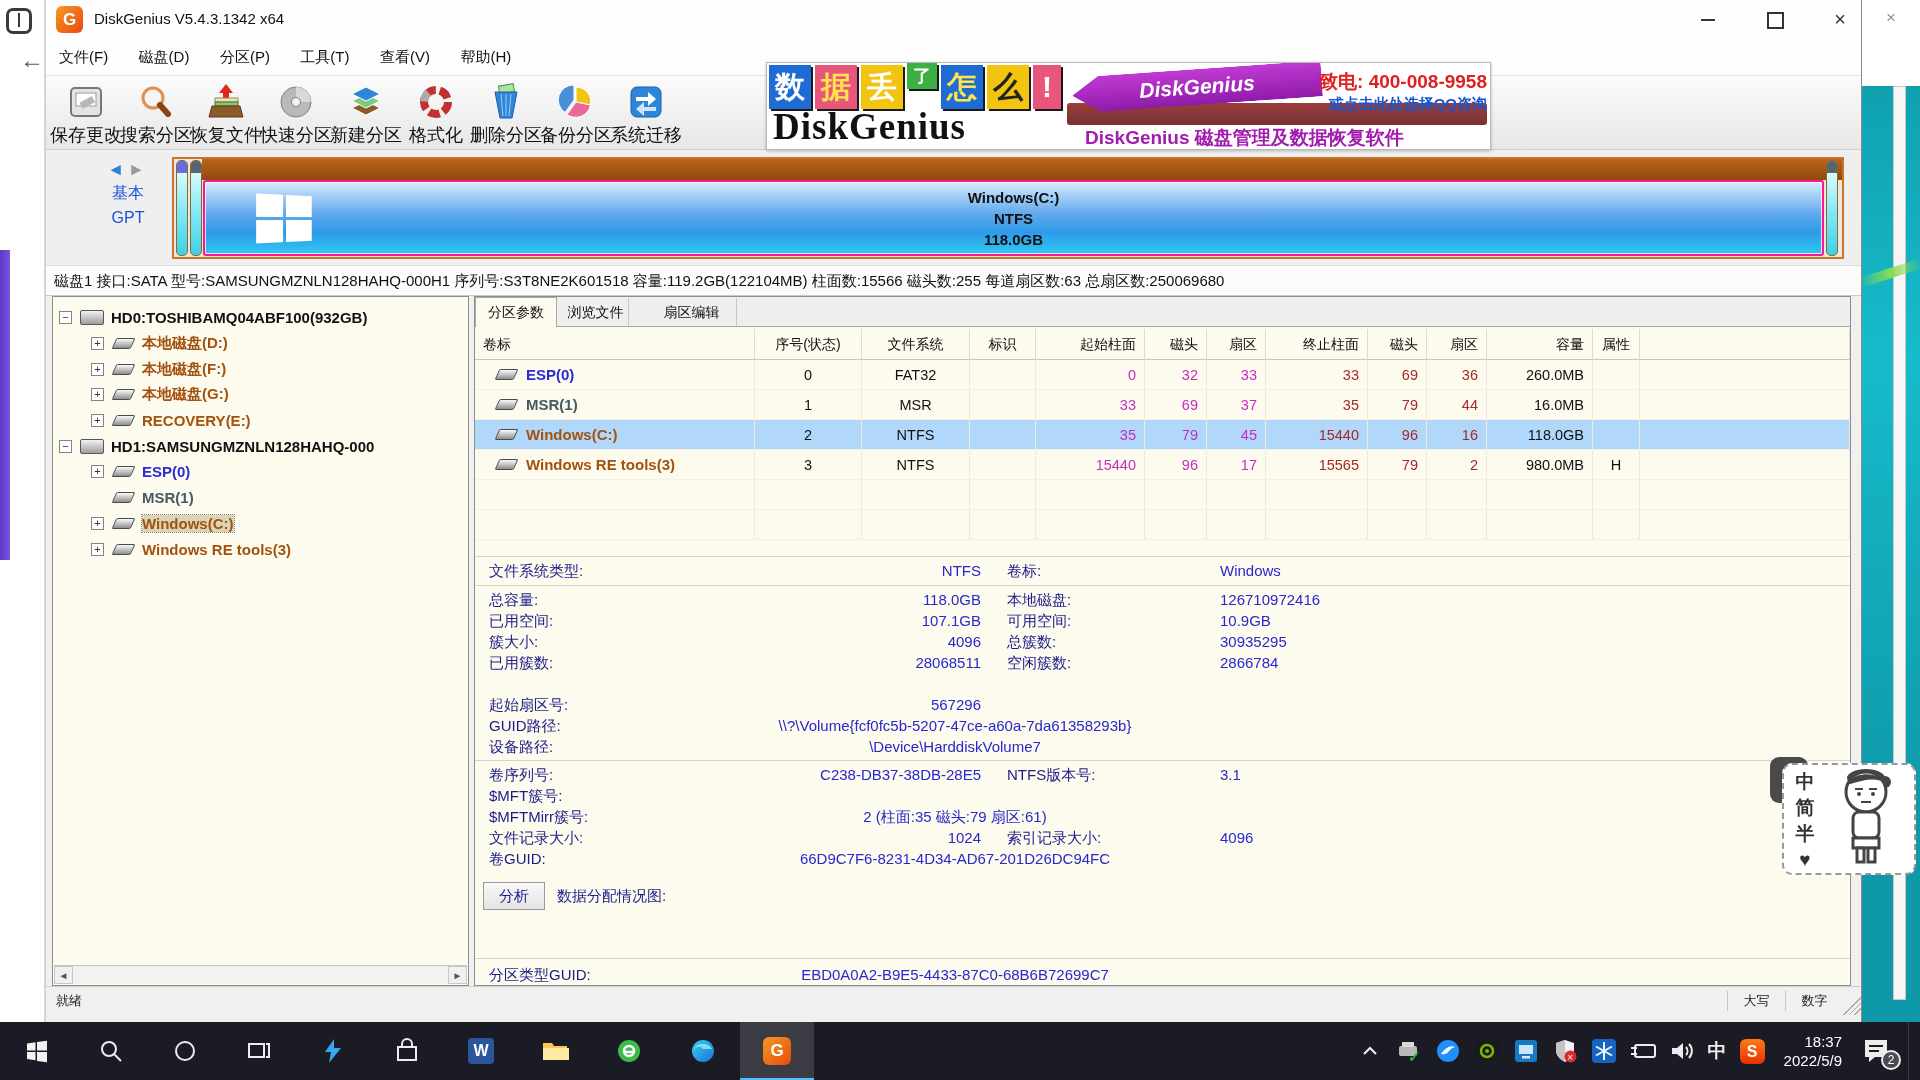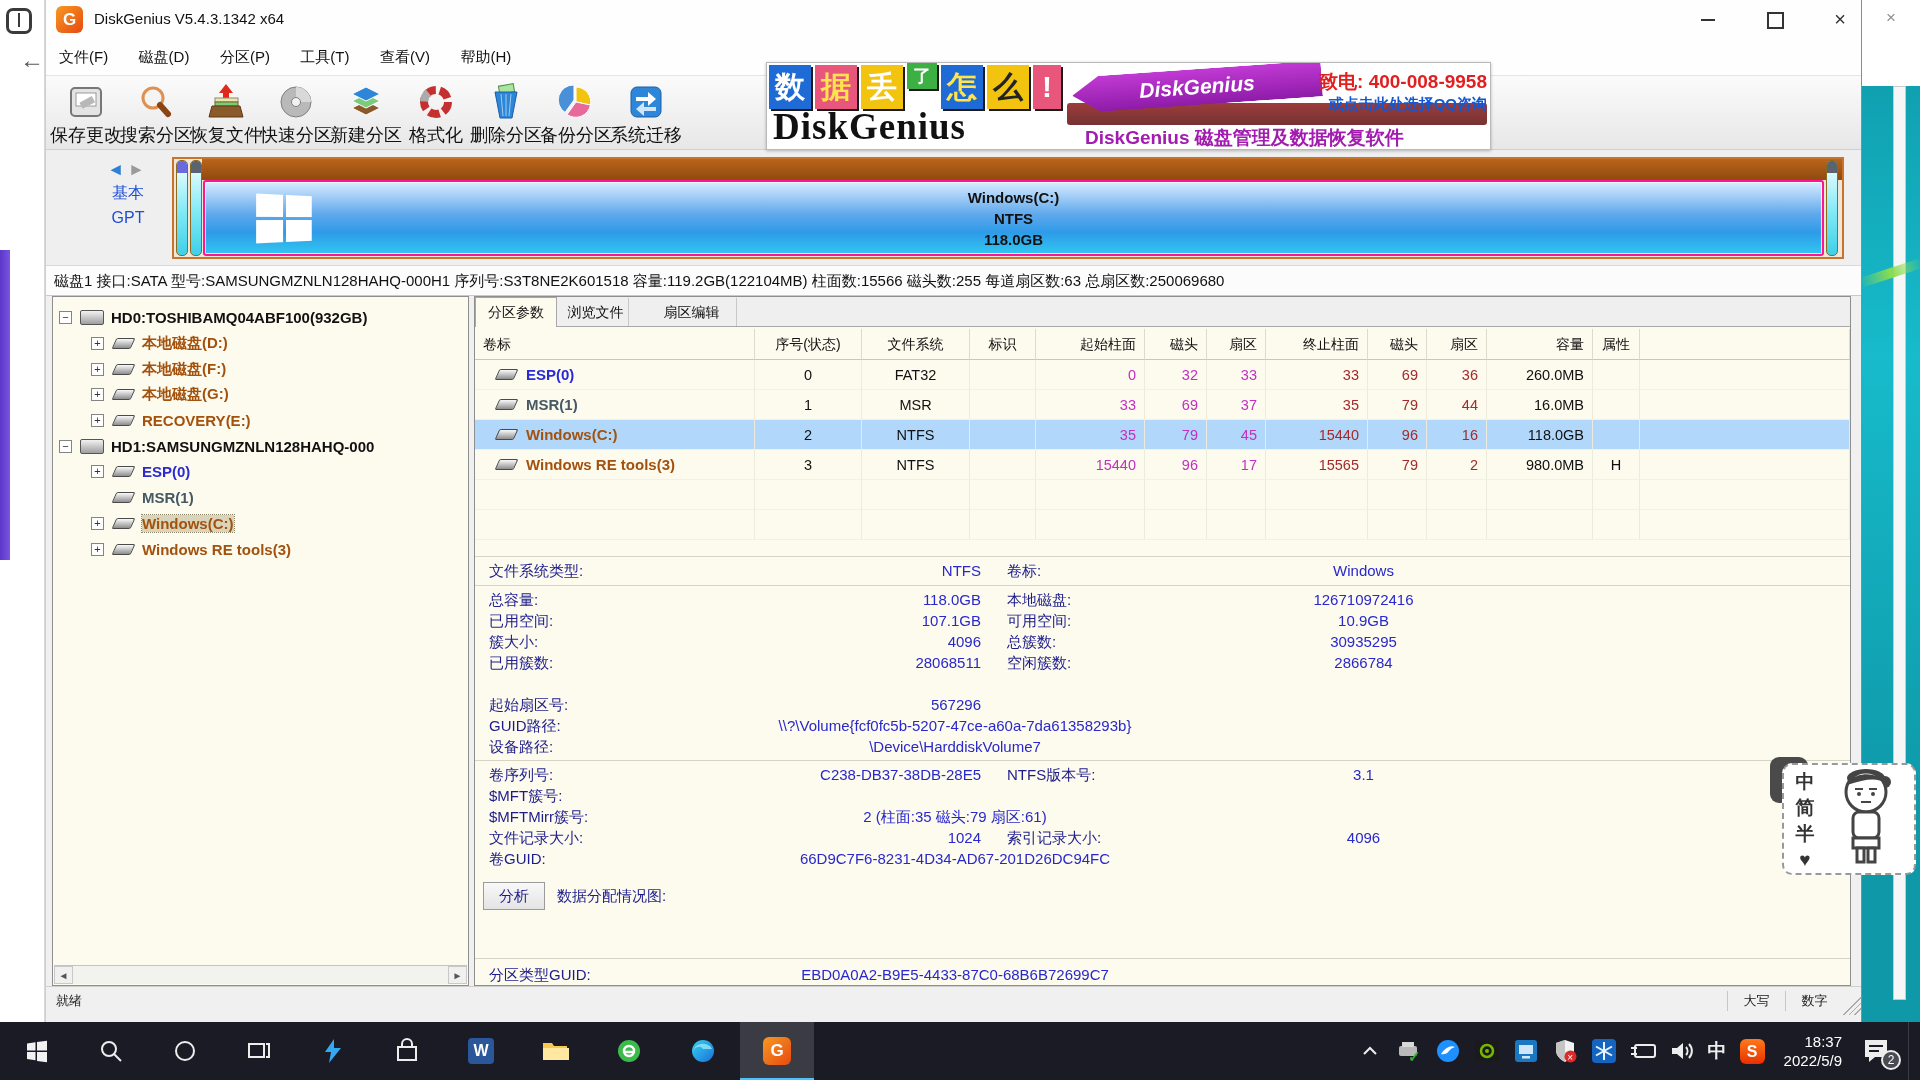--- a/index.html
+++ b/index.html
@@ -117,21 +117,21 @@
   .c-start { color:#C22FC2; } .c-end { color:#A52A2A; }
   .vol-cell { display:flex; align-items:center; padding-left:12px; }
   .vol-cell .tlabel { margin-left:8px; }
   .sel { background:#B1D7FA; }
 
   .dsep { position:absolute; left:0; right:0; height:1px; background:#D6D4C4; }
   .drow { position:absolute; left:0; right:0; height:21px; line-height:21px; font-size:15px; white-space:nowrap; }
   .dlabel { position:absolute; left:14px; width:240px; color:#1C1C8A; }
   .dlabel2 { position:absolute; left:532px; width:205px; color:#1C1C8A; }
   .dval1 { position:absolute; left:250px; width:256px; text-align:right; color:#2828CC; }
-  .dval2 { position:absolute; left:745px; width:287px; text-align:center; color:#2828CC; }
+  .dval2 { position:absolute; left:745px; width:287px; text-align:left; color:#2828CC; }
   .dspan { position:absolute; left:130px; width:700px; text-align:center; color:#2828CC; }
   .analyze-btn { position:absolute; left:8px; width:62px; height:28px; background:linear-gradient(180deg,#F8F8F8,#E4E4E4);
                  border:1px solid #9A9A9A; font-size:15px; color:#1C1C8A; text-align:center; line-height:26px; }
   .alloc-label { position:absolute; left:82px; font-size:15px; color:#1C1C8A; line-height:28px; }
 
   
   .statusbar { left:0; top:986px; width:100%; height:28px; background:#F0F0F0; border-top:1px solid #CFCFCF; display:flex; align-items:center; font-size:13px; color:#222; }
   .st-ready { padding-left:10px; flex:1; }
   .st-cell { width:58px; text-align:center; border-left:1px solid #C6C6C6; height:20px; line-height:20px; }
   .st-grip { width:18px; height:28px; background:

